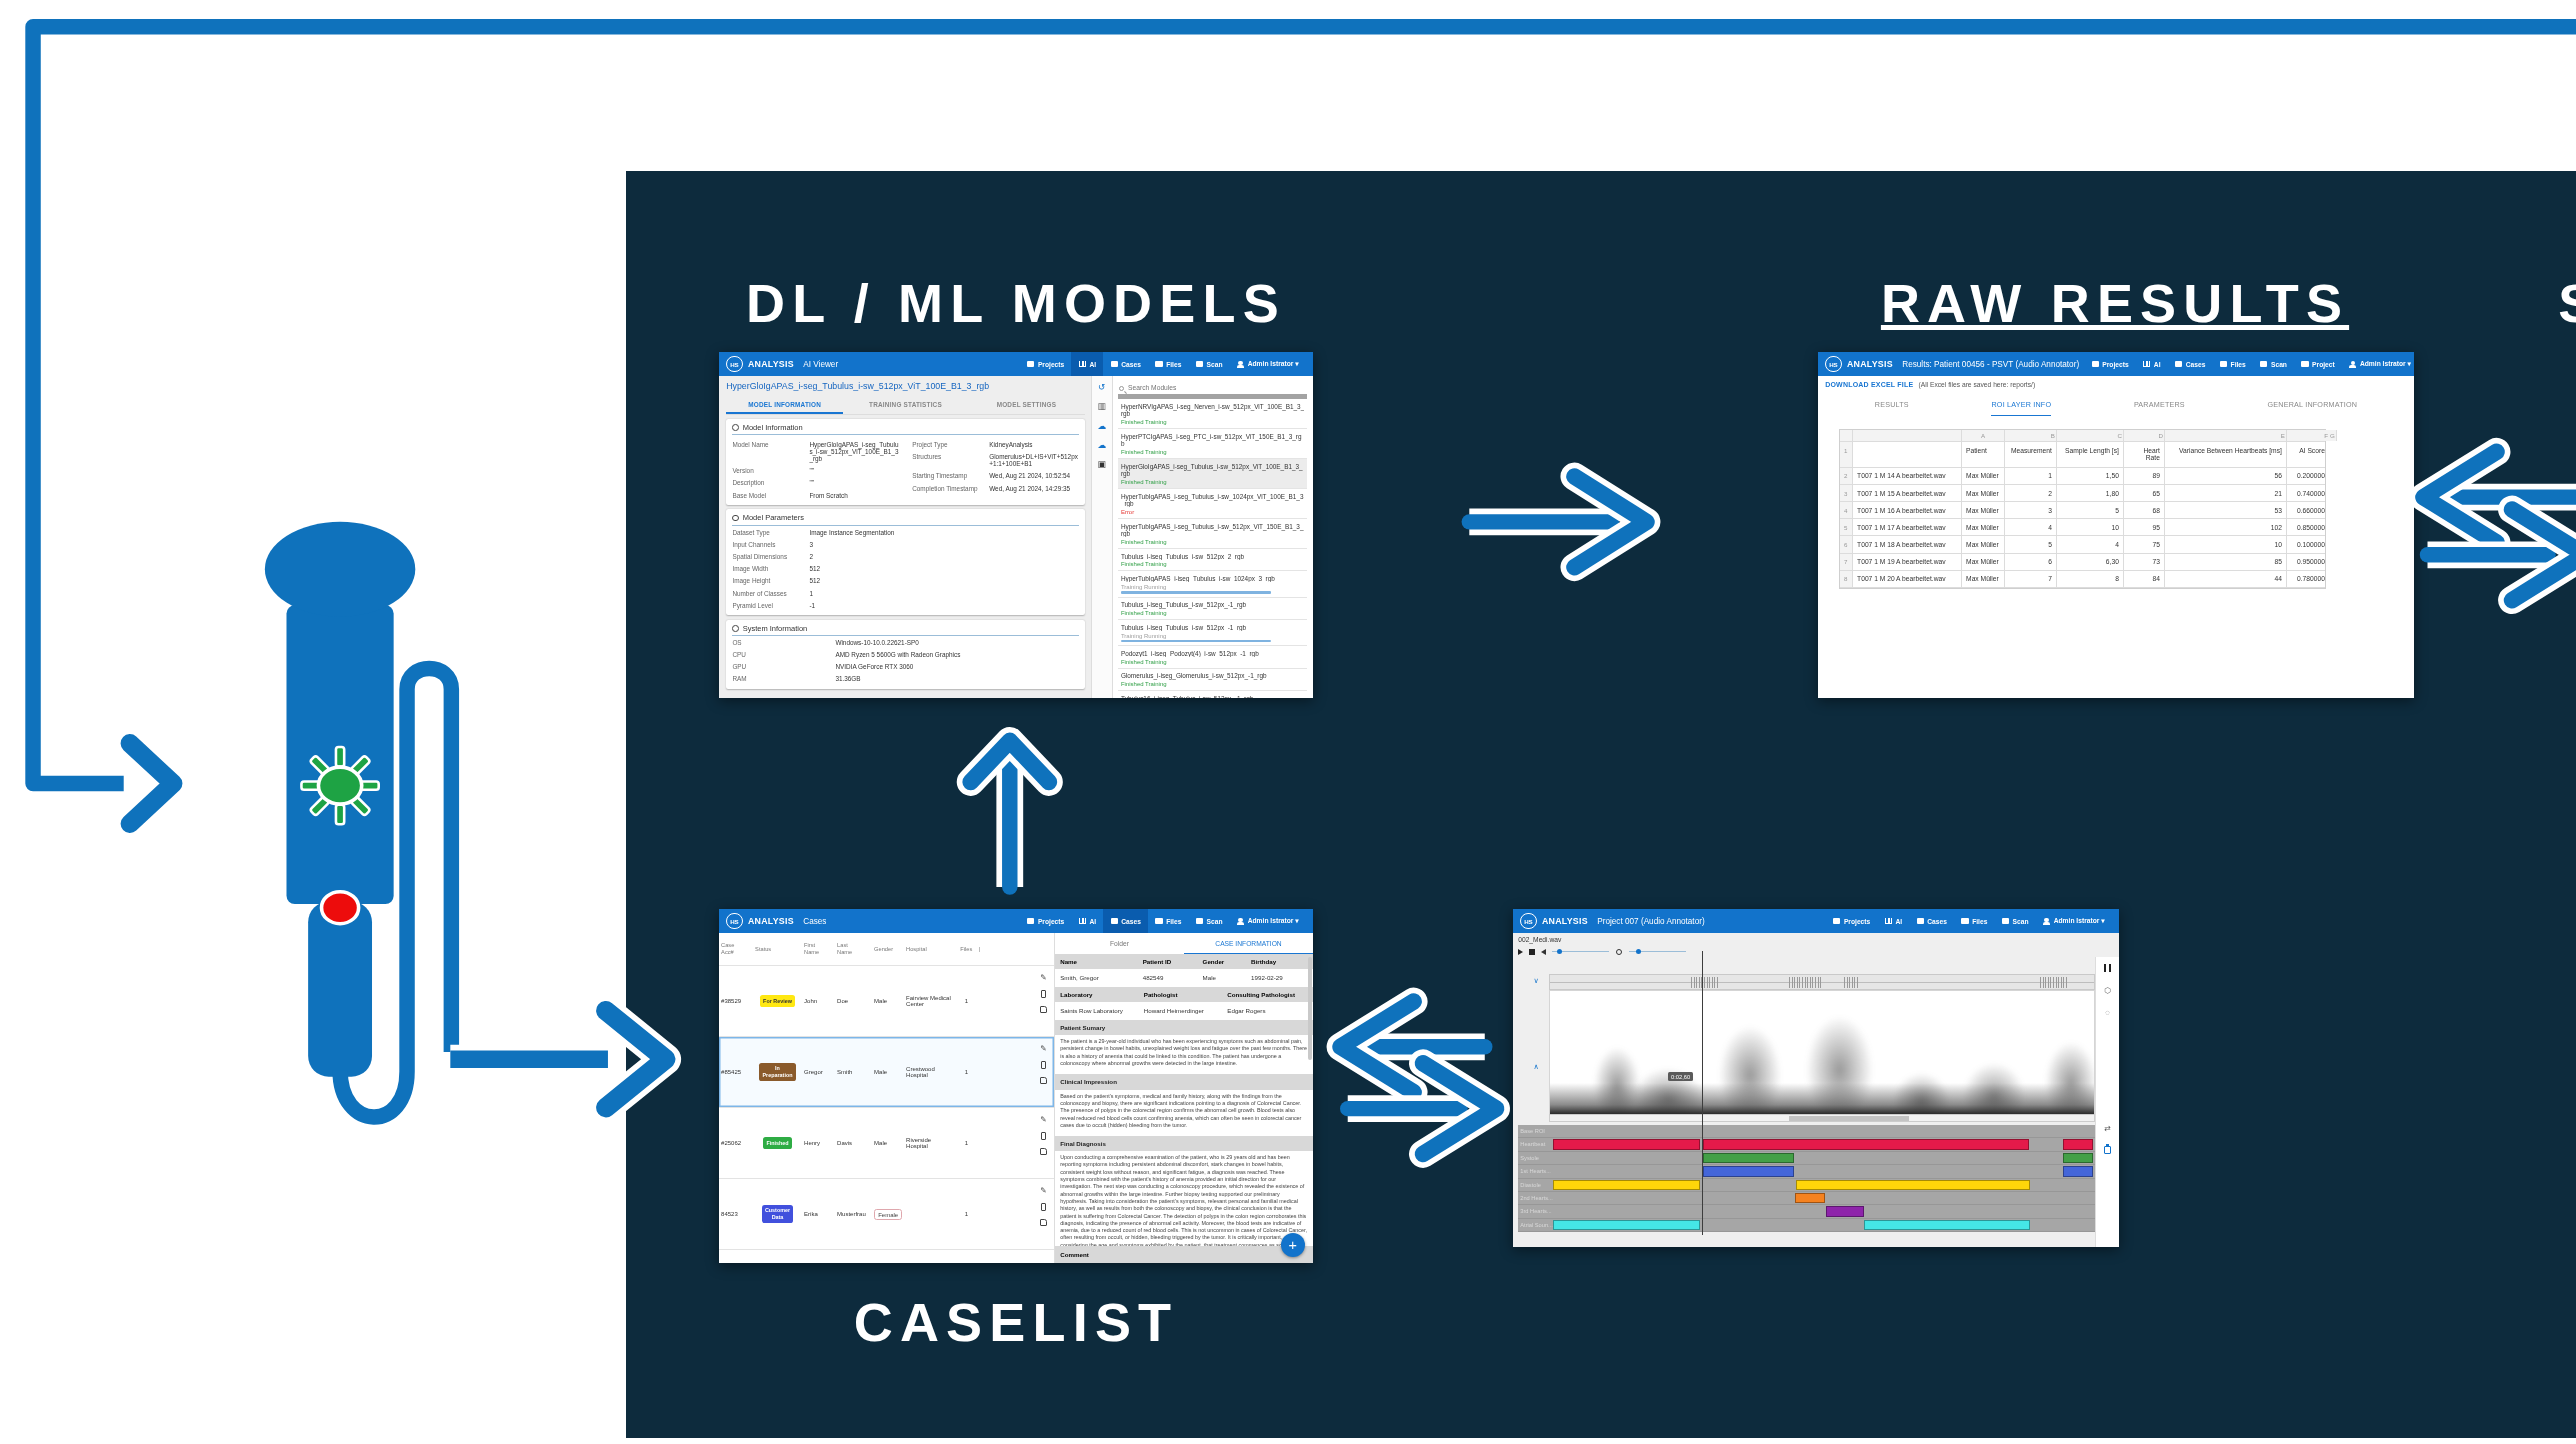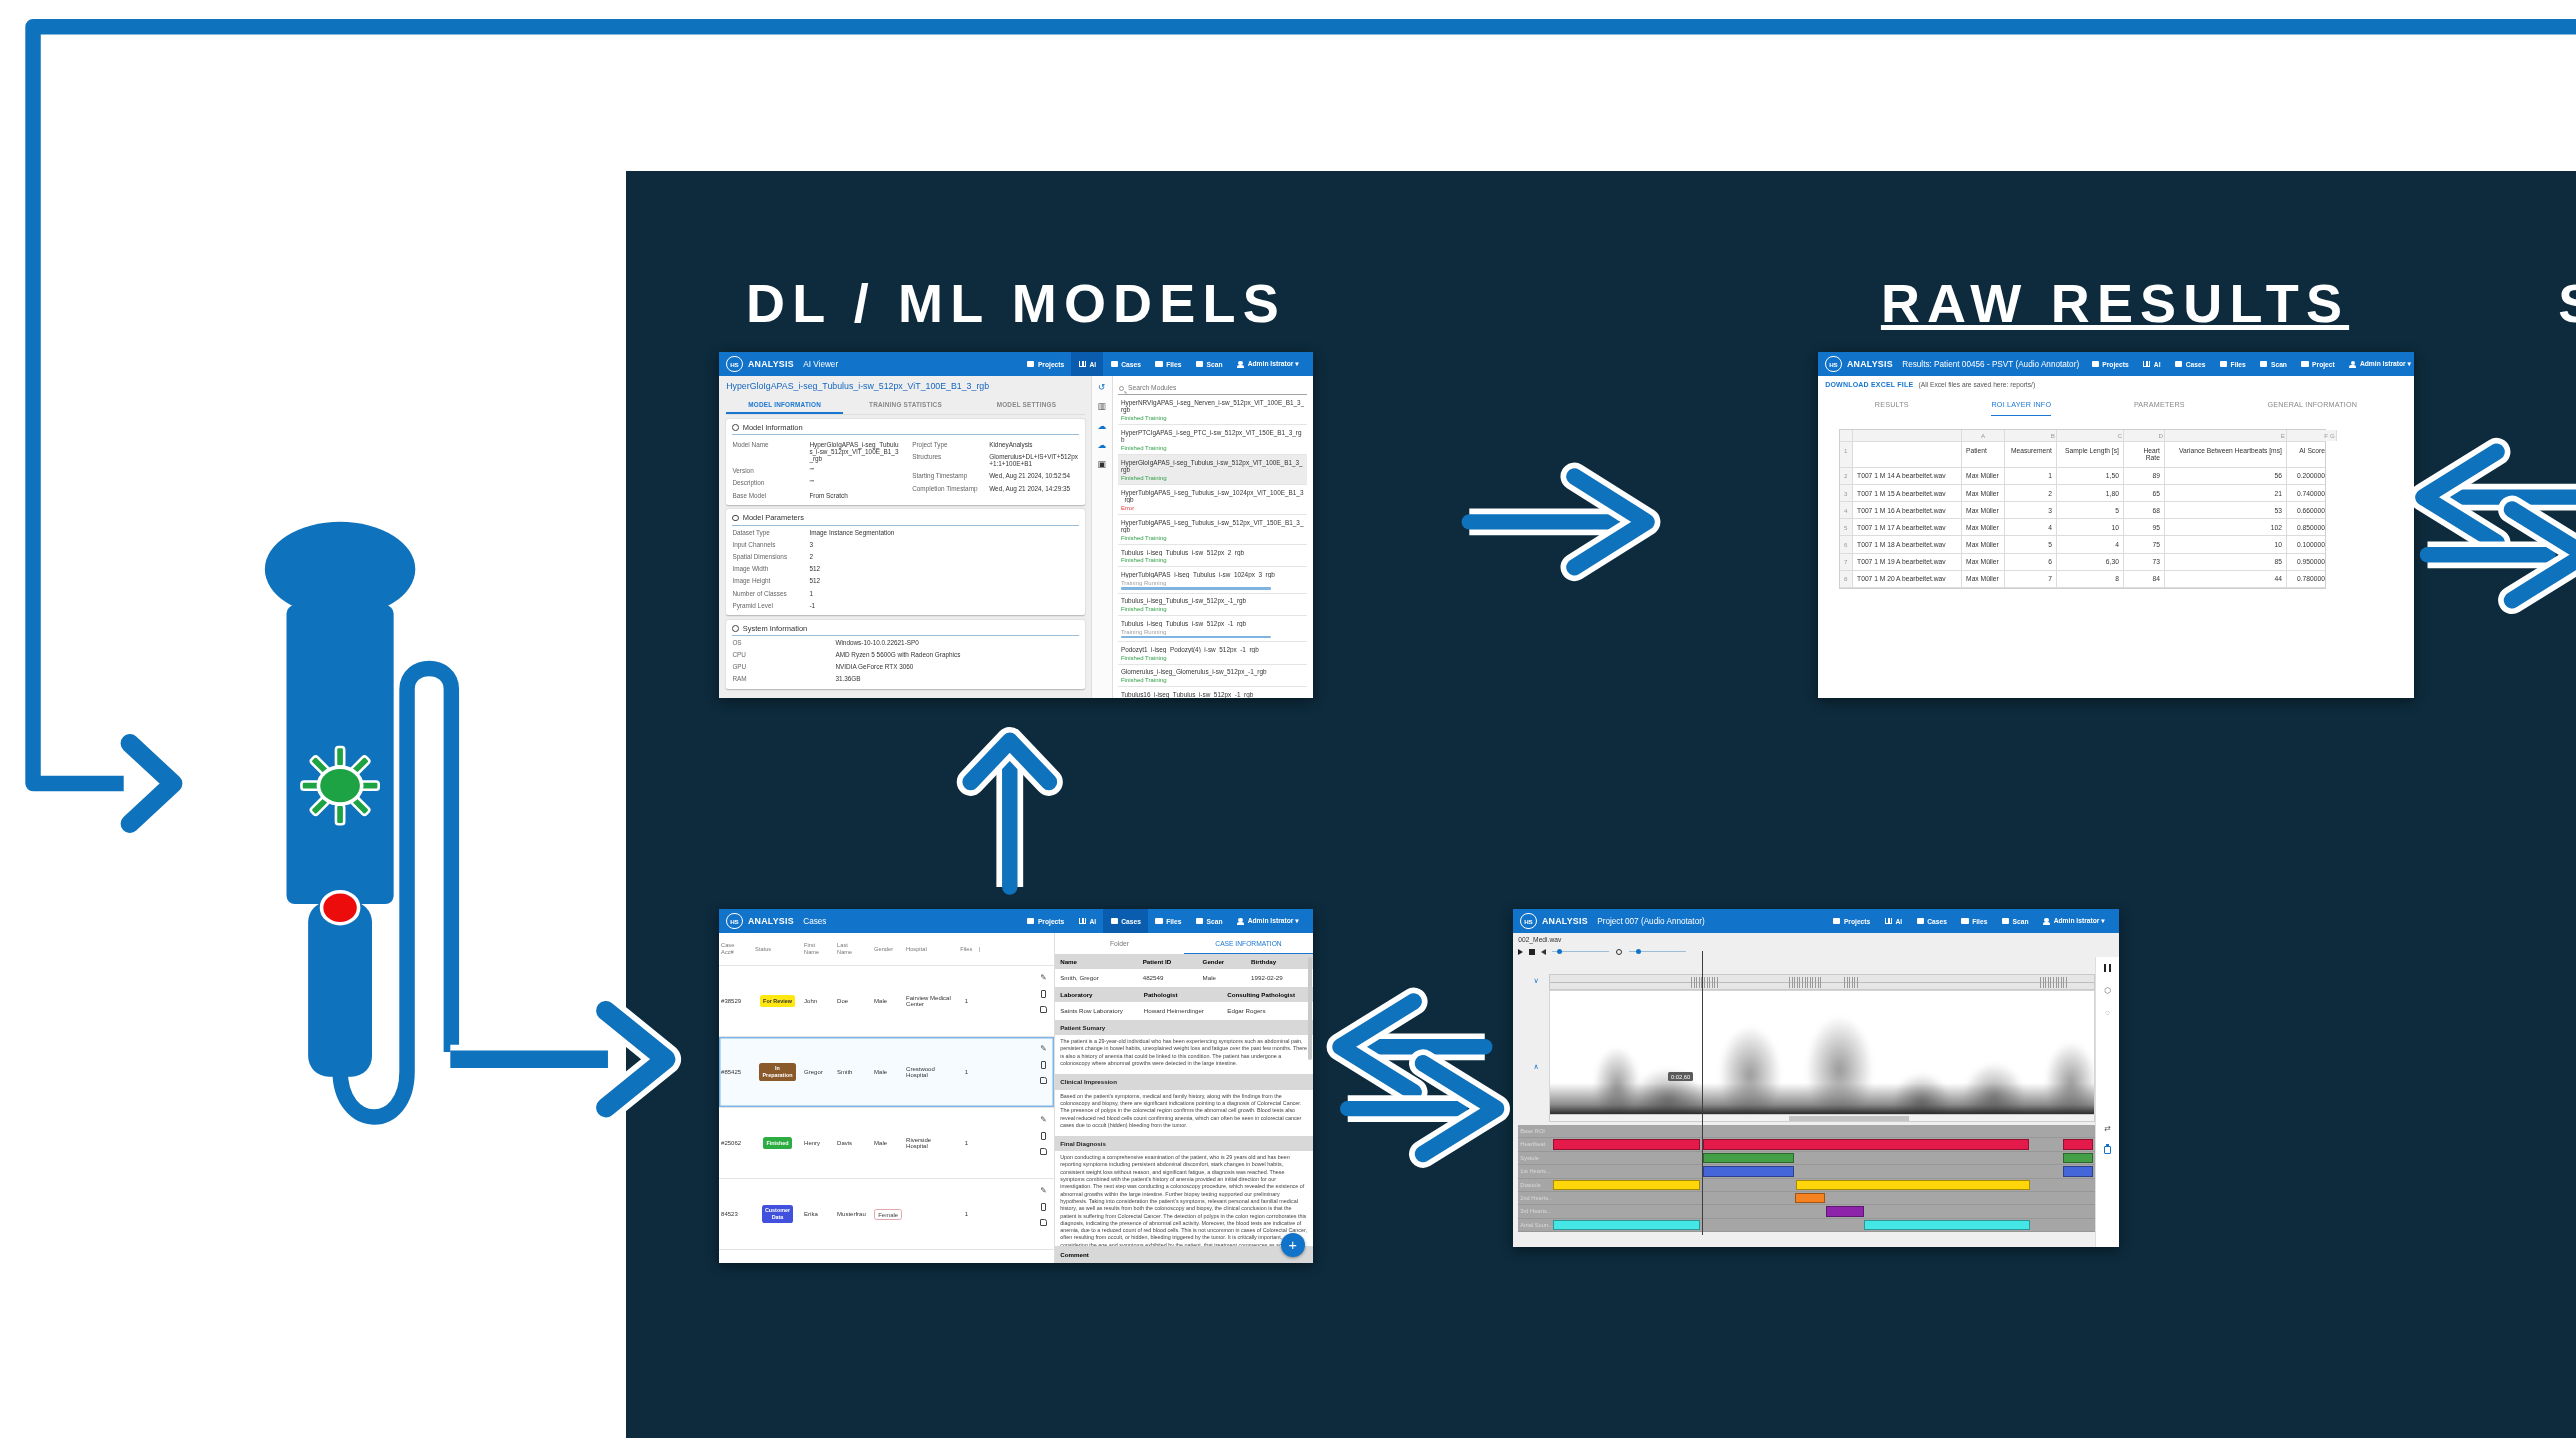--- a/index.html
+++ b/index.html
@@ -39,21 +39,21 @@
   .ctitle{font-size:7.5px;color:#333;padding-bottom:2.6px;border-bottom:1px solid #9bbdd8;display:flex;align-items:center;gap:3.6px;}
   .cico{width:6.7px;height:6.7px;border:1px solid #444;border-radius:50%;display:inline-block;flex:0 0 auto;}
   .fgrid{display:grid;grid-template-columns:1fr 1fr;column-gap:13.4px;margin-top:3.1px;}
   .frow{display:flex;font-size:6.4px;padding:2.6px 0;}
   .fk{width:77px;color:#666;flex:0 0 auto;}
   .fv{color:#333;word-break:break-all;}
   .halfwrap{display:flex;gap:5.2px;}
   .halfwrap .card{flex:1;}
   .aiv-strip{width:20.6px;background:#fbfbfb;border-left:0.5px solid #ddd;display:flex;flex-direction:column;align-items:center;padding-top:6.2px;gap:9.3px;font-size:8.8px;}
   .aiv-side{width:201px;background:#fff;border-left:0.5px solid #ddd;padding:5.2px 5.2px 0;overflow:hidden;}
-  .srch{display:flex;align-items:flex-end;gap:4.1px;border-bottom:1px solid #a3a3a3;padding:3.1px 1px;}
+  .srch{display:flex;align-items:flex-end;gap:4.1px;border-bottom:5px solid #a3a3a3;padding:3.1px 1px;}
   .srch input{border:0;outline:0;font-size:6.7px;width:100%;color:#555;background:transparent;font-family:inherit;}
   .sico{width:5.2px;height:5.2px;border:1px solid #999;border-radius:50%;position:relative;flex:0 0 auto;}
   .sico::after{content:"";position:absolute;left:4.6px;top:4.6px;width:3.1px;height:1px;background:#999;transform:rotate(45deg);}
   .mod{padding:3.6px 3.1px 3.1px;border-bottom:0.5px solid #e4e4e4;}
   .mod .mn{font-size:6.4px;color:#333;line-height:1.15;max-height:15px;overflow:hidden;word-break:break-all;}
   .mod .ms{font-size:6px;color:var(--stgreen);margin-top:1.5px;}
   .mod.err .ms{color:var(--sterr);}
   .mod.run .ms{color:#9e9e9e;}
   .mod .bar{display:none;height:2.1px;background:#7fb3e0;width:82%;margin-top:1.5px;border-radius:1px;}
   .mod.run .bar{display:block;}
@@ -146,20 +146,21 @@
 </head>
 <body>
 
 <div id="stage">
 
   <div class="abs" id="darkbox"></div>
 
   <div class="abs bigtitle" style="left:1016px;top:272px;">DL / ML MODELS</div>
   <div class="abs bigtitle" style="left:2115px;top:272px;text-decoration:underline;">RAW RESULTS</div>
   <div class="abs bigtitle" style="left:2917px;top:272px;">SUGGESTED ACTIONS</div>
+  <div class="abs bigtitle" style="left:1016px;top:1291px;">CASELIST</div>
 
   <div class="abs win" style="left:719px;top:352px;width:594px;height:346px;">
     <div class="apphdr">
       <span class="logo">HS</span>
       <span class="brand">ANALYSIS</span>
       <span class="ptitle">AI Viewer</span>
       <div class="menu">
         <div class="mi">
             <span class="ic bx"></span>
             <span>Projects</span>

